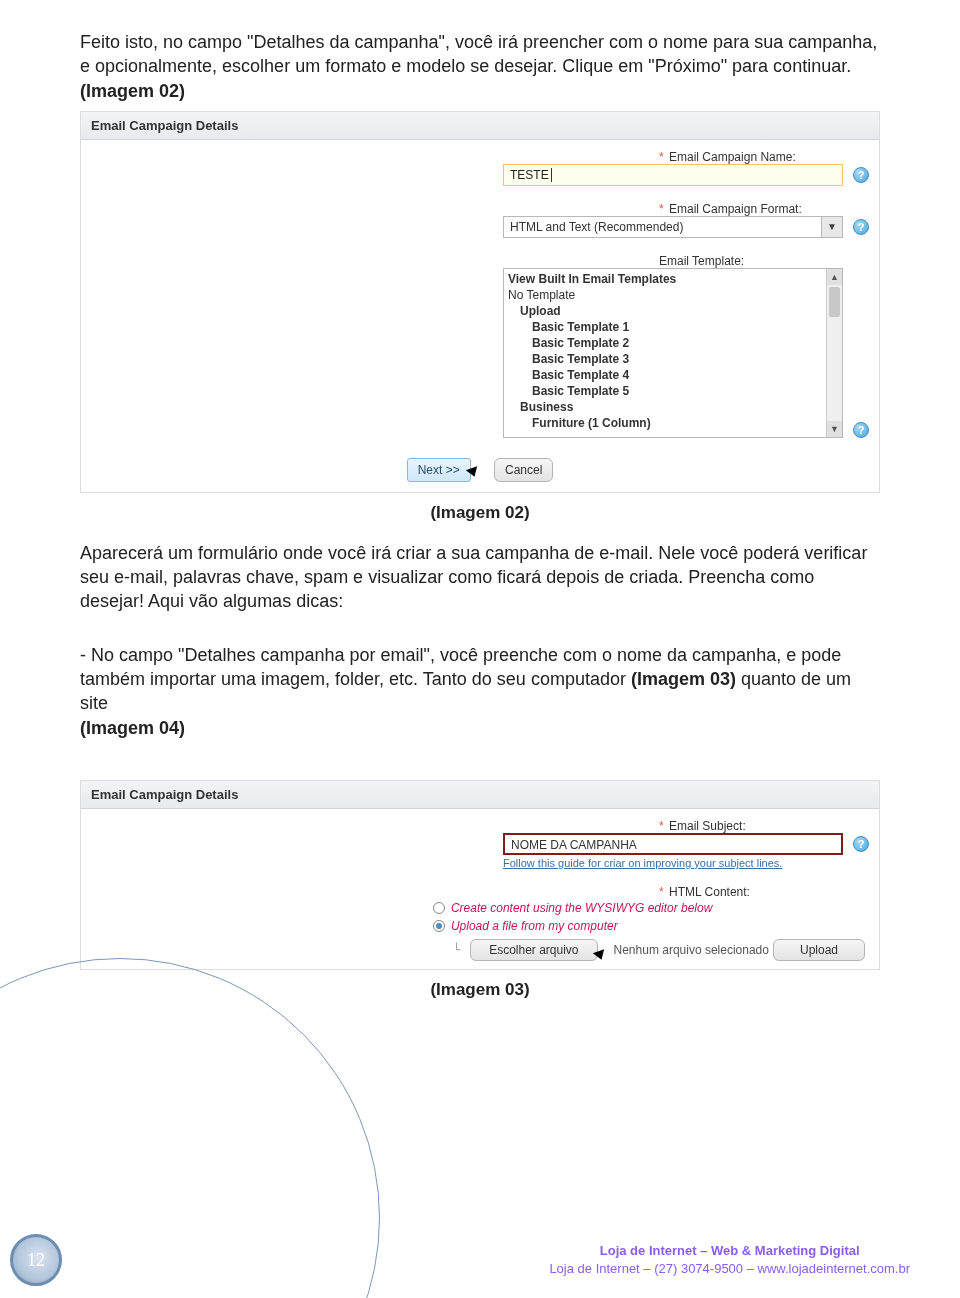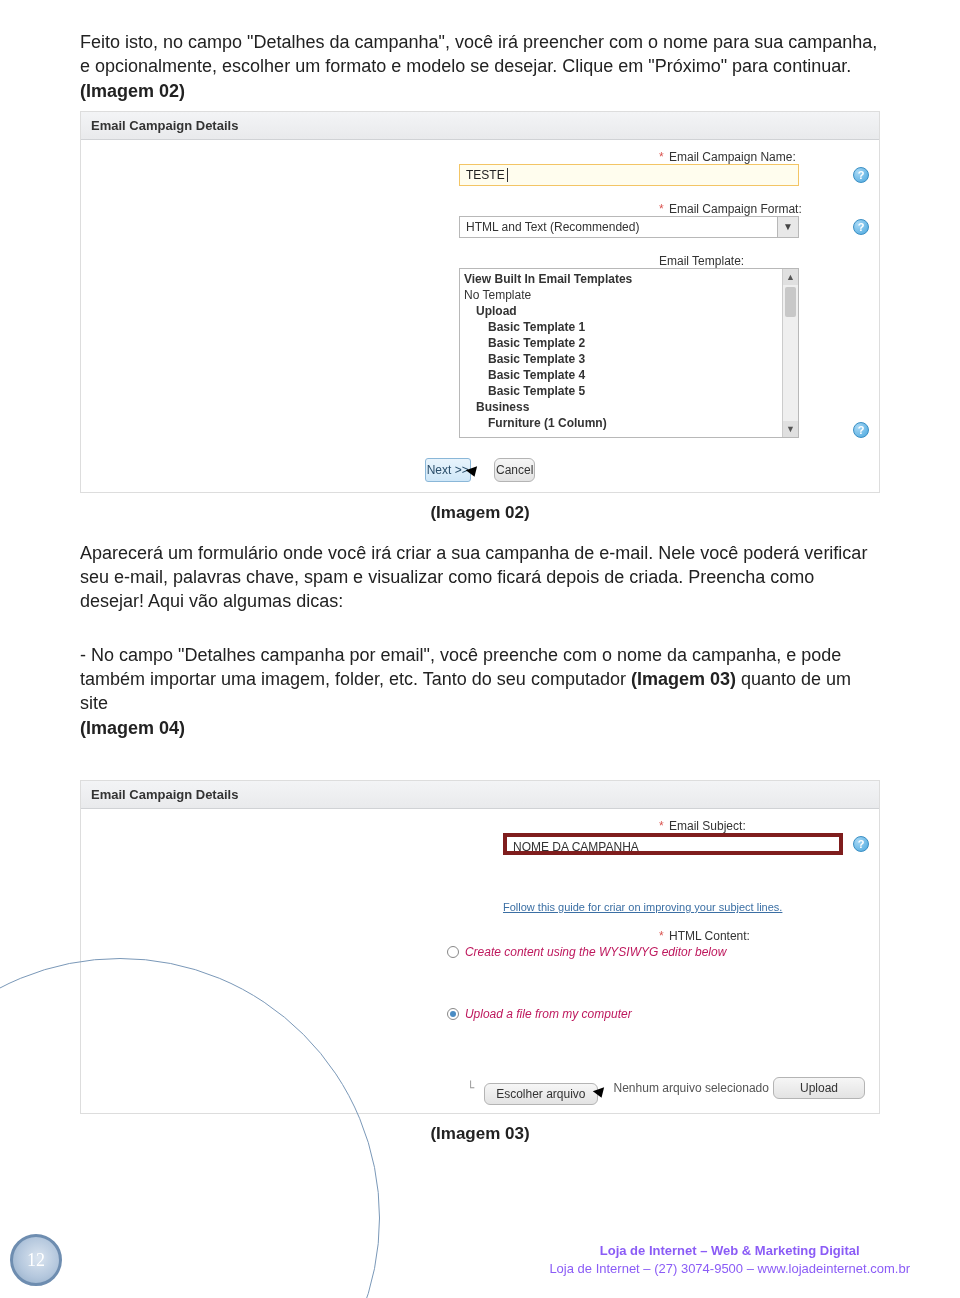--- a/index.html
+++ b/index.html
@@ -27,32 +27,32 @@
     background: linear-gradient(#f3f4f6, #e9eaec);
     border-bottom: 1px solid #d0d2d5;
     padding: 6px 10px;
     font-weight: bold;
     font-size: 13px;
     color: #333;
   }
   .form-row { display: flex; align-items: flex-end; padding: 6px 10px; flex-direction: column; }
   .form-label { width: 210px; color: #333; font-size: 12px; padding-top: 4px; }
   .req { color: #d9534f; margin-right: 2px; }
-  .form-field { flex: 1; display: flex; align-items: center; gap: 44px; }
+  .form-field { flex: 1; display: flex; align-items: center; }
   .text-input {
     border: 1px solid #f3c565;
     background: #fffdee;
     padding: 3px 6px;
     width: 340px;
     font-size: 12px;
     color: #222;
     height: 22px;
   }
   .plain-input {
-    border: 4px solid #7f1d1d;
+    border: 2px solid #7f1d1d;
     background: #fff;
     padding: 3px 6px;
     width: 340px;
     font-size: 12px;
     height: 22px;
   }
   .dropdown {
     border: 1px solid #b8b8b8;
     background: #fff;
     padding: 3px 6px;
@@ -101,21 +101,21 @@
   }
   .scroll-thumb {
     position: absolute; left: 2px; right: 2px; top: 18px; height: 30px;
     background: #c8c8c8; border-radius: 2px;
   }
   .btn-row { text-align: center; padding: 14px 0 10px 0; }
   .btn {
     display: inline-block;
     border: 1px solid #b4b4b4;
     border-radius: 3px;
-    padding: 4px 1px;
+    padding: 4px 10px;
     font-size: 12px;
     margin: 0 4px;
     color: #333;
   }
   .btn-primary {
     background: linear-gradient(#e9f4fc, #cfe7f8);
     border-color: #8ab7d8;
     color: #2a4e6a;
   }
   .btn-secondary { background: linear-gradient(#f6f6f6, #e3e3e3); border-radius: 6px; }
@@ -271,21 +271,21 @@
       <div class="radio-row">
         <span class="radio"></span>
         <span>Create content using the WYSIWYG editor below</span>
       </div>
       <div class="radio-row">
         <span class="radio checked"></span>
         <span>Upload a file from my computer</span>
       </div>
       <div class="upload-row">
         <span class="treeelbow">└</span>
-        <span class="btn btn-secondary" style="padding:3px 11px;margin-top:12px;">
+        <span class="btn btn-secondary" style="padding:3px 18px;">
           <span>Escolher arquivo</span>
         </span>
         <span style="position:relative; left:-8px; top:6px;" class="cursor"></span>
         <span style="color:#555;">Nenhum arquivo selecionado</span>
         <span class="btn btn-secondary" style="padding:3px 26px; ">Upload</span>
       </div>
     </div>
   </div>
 </div>
 

